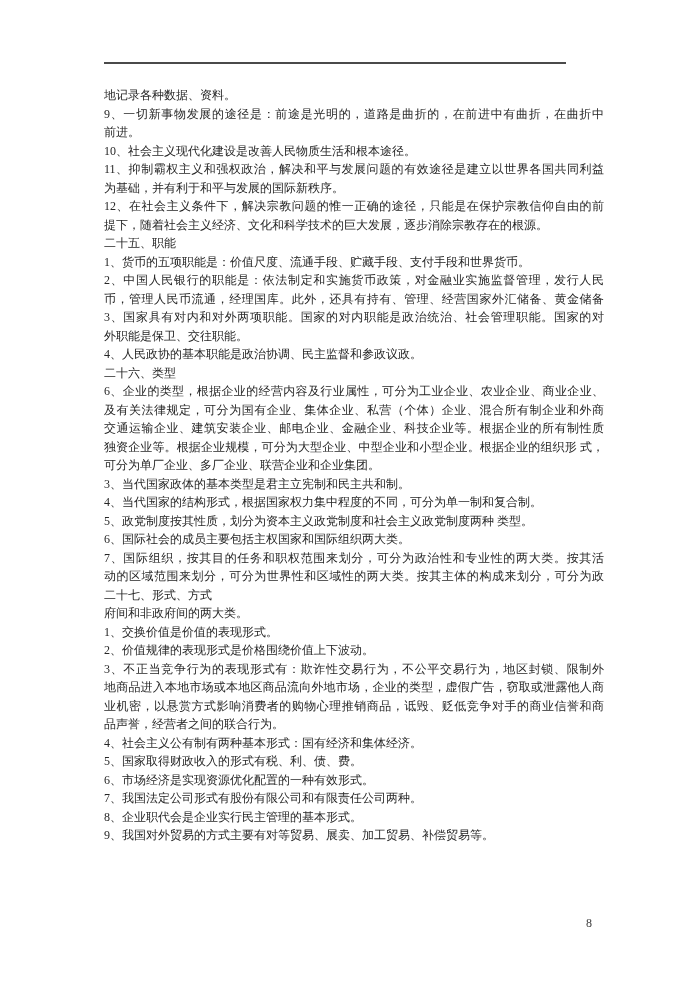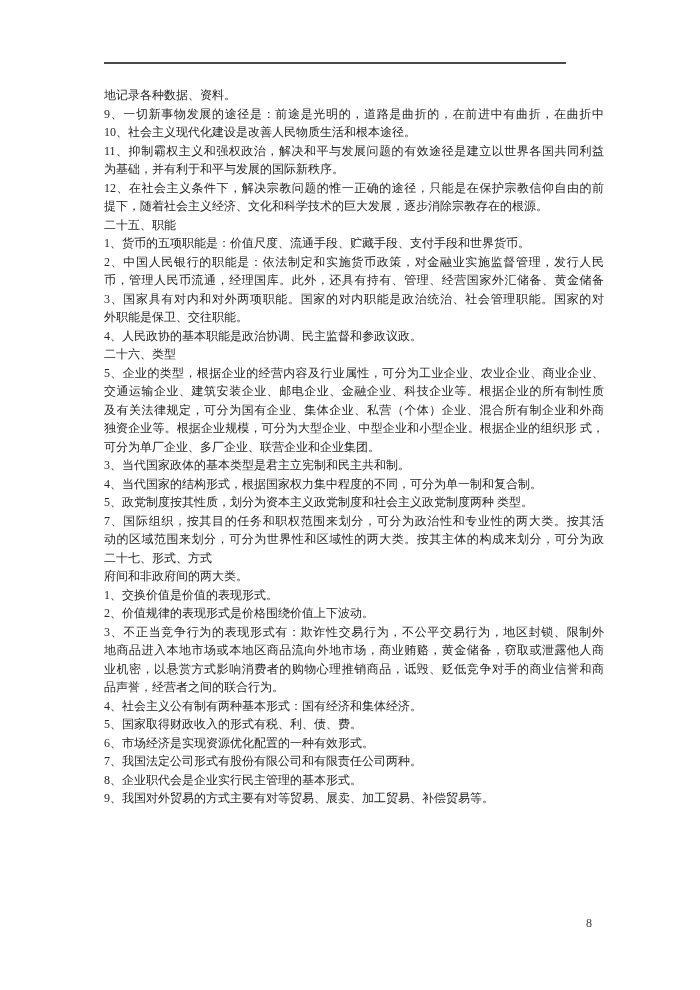--- a/index.html
+++ b/index.html
@@ -52,49 +52,51 @@
   }
 </style>
 </head>
 <body>
 
 <div class="page">
   <div class="header-rule"></div>
   <div class="text-block">
       <div class="line">地记录各种数据、资料。</div>
       <div class="line fill">9、一切新事物发展的途径是：前途是光明的，道路是曲折的，在前进中有曲折，在曲折中</div>
+      <div class="line">前进。</div>
       <div class="line">10、社会主义现代化建设是改善人民物质生活和根本途径。</div>
       <div class="line fill">11、抑制霸权主义和强权政治，解决和平与发展问题的有效途径是建立以世界各国共同利益</div>
       <div class="line">为基础，并有利于和平与发展的国际新秩序。</div>
       <div class="line fill">12、在社会主义条件下，解决宗教问题的惟一正确的途径，只能是在保护宗教信仰自由的前</div>
       <div class="line">提下，随着社会主义经济、文化和科学技术的巨大发展，逐步消除宗教存在的根源。</div>
       <div class="line">二十五、职能</div>
       <div class="line">1、货币的五项职能是：价值尺度、流通手段、贮藏手段、支付手段和世界货币。</div>
       <div class="line fill">2、中国人民银行的职能是：依法制定和实施货币政策，对金融业实施监督管理，发行人民</div>
       <div class="line fill">币，管理人民币流通，经理国库。此外，还具有持有、管理、经营国家外汇储备、黄金储备</div>
       <div class="line fill">3、国家具有对内和对外两项职能。国家的对内职能是政治统治、社会管理职能。国家的对</div>
       <div class="line">外职能是保卫、交往职能。</div>
       <div class="line">4、人民政协的基本职能是政治协调、民主监督和参政议政。</div>
       <div class="line">二十六、类型</div>
-      <div class="line fill">5、企业的类型，根据企业的经营内容及行业属性，可分为工业企业、农业企业、商业企业、</div>
+      <div class="line fill">6、企业的类型，根据企业的经营内容及行业属性，可分为工业企业、农业企业、商业企业、</div>
+      <div class="line fill">及有关法律规定，可分为国有企业、集体企业、私营（个体）企业、混合所有制企业和外商</div>
       <div class="line fill">交通运输企业、建筑安装企业、邮电企业、金融企业、科技企业等。根据企业的所有制性质</div>
-      <div class="line fill">及有关法律规定，可分为国有企业、集体企业、私营（个体）企业、混合所有制企业和外商</div>
       <div class="line fill">独资企业等。根据企业规模，可分为大型企业、中型企业和小型企业。根据企业的组织形 式，</div>
       <div class="line">可分为单厂企业、多厂企业、联营企业和企业集团。</div>
       <div class="line">3、当代国家政体的基本类型是君主立宪制和民主共和制。</div>
       <div class="line">4、当代国家的结构形式，根据国家权力集中程度的不同，可分为单一制和复合制。</div>
       <div class="line">5、政党制度按其性质，划分为资本主义政党制度和社会主义政党制度两种 类型。</div>
+      <div class="line">6、国际社会的成员主要包括主权国家和国际组织两大类。</div>
       <div class="line fill">7、国际组织，按其目的任务和职权范围来划分，可分为政治性和专业性的两大类。按其活</div>
       <div class="line fill">动的区域范围来划分，可分为世界性和区域性的两大类。按其主体的构成来划分，可分为政</div>
       <div class="line">二十七、形式、方式</div>
       <div class="line">府间和非政府间的两大类。</div>
       <div class="line">1、交换价值是价值的表现形式。</div>
       <div class="line">2、价值规律的表现形式是价格围绕价值上下波动。</div>
       <div class="line fill">3、不正当竞争行为的表现形式有：欺诈性交易行为，不公平交易行为，地区封锁、限制外</div>
-      <div class="line fill">地商品进入本地市场或本地区商品流向外地市场，商业贿赂，黄金储备，窃取或泄露他人商</div>
+      <div class="line fill">地商品进入本地市场或本地区商品流向外地市场，企业的类型，虚假广告，窃取或泄露他人商</div>
       <div class="line fill">业机密，以悬赏方式影响消费者的购物心理推销商品，诋毁、贬低竞争对手的商业信誉和商</div>
       <div class="line">品声誉，经营者之间的联合行为。</div>
       <div class="line">4、社会主义公有制有两种基本形式：国有经济和集体经济。</div>
       <div class="line">5、国家取得财政收入的形式有税、利、债、费。</div>
       <div class="line">6、市场经济是实现资源优化配置的一种有效形式。</div>
       <div class="line">7、我国法定公司形式有股份有限公司和有限责任公司两种。</div>
       <div class="line">8、企业职代会是企业实行民主管理的基本形式。</div>
       <div class="line">9、我国对外贸易的方式主要有对等贸易、展卖、加工贸易、补偿贸易等。</div>
     </div>
   <div class="page-number">8</div>

